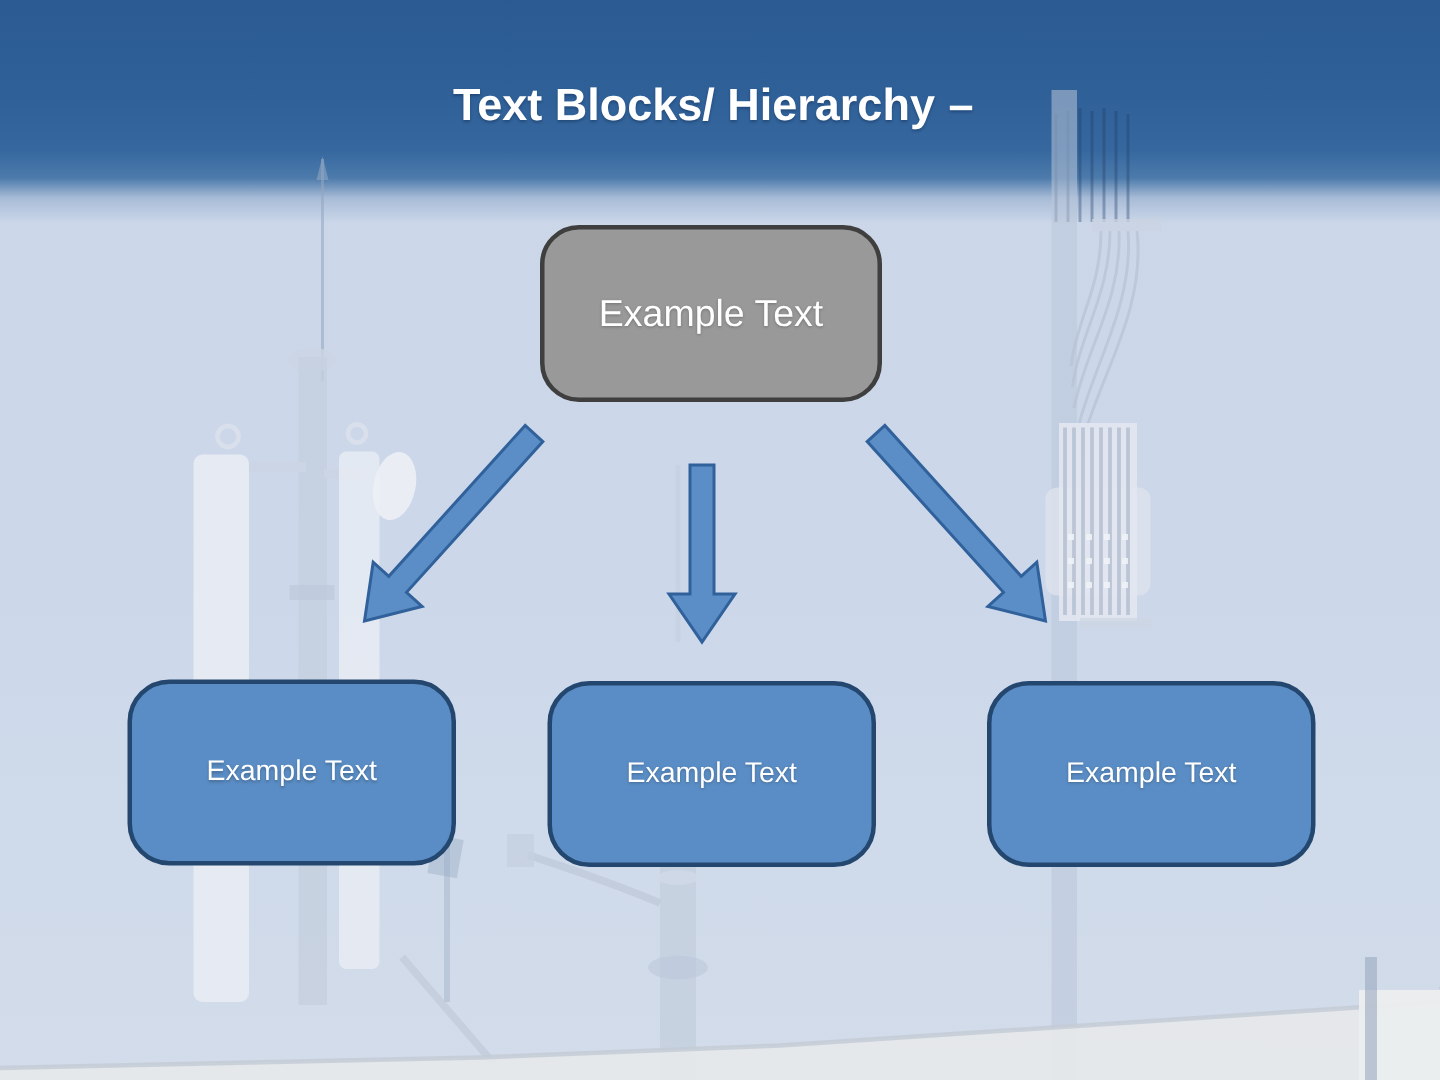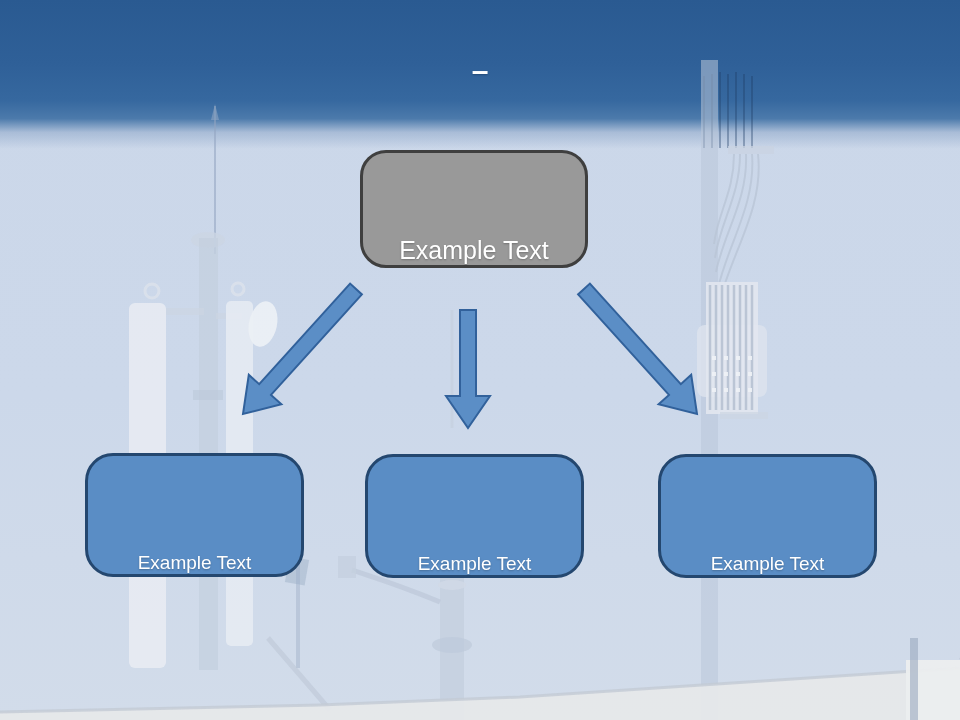--- a/index.html
+++ b/index.html
@@ -29,21 +29,21 @@
   .t-bold{font-weight:700;}
   .t-sep{font-weight:700;margin:0 9px;}
   .t-reg{font-weight:400;}
   
   .photo{position:absolute;left:0;top:0;z-index:3;pointer-events:none;}
   
   .arrows{position:absolute;left:0;top:0;z-index:4;pointer-events:none;}
   .arrow{fill:var(--arrow-fill,#5b8ec6);stroke:var(--arrow-stroke,#31619b);stroke-width:2;}
   .node{
     position:absolute;z-index:5;box-sizing:border-box;
-    display:flex;align-items:flex-end;justify-content:center;
+    display:flex;align-items:center;justify-content:center;
     color:#fff;text-align:center;
   }
   .node-root{
     left:360px;top:150px;width:228px;height:118px;
     background:var(--root-fill,#999999);
     border:3px solid var(--root-border,#3f3f3f);
     border-radius:26px;font-size:25px;
     text-shadow:0 1px 2px rgba(0,0,0,.25);
   }
   .node-child{
@@ -57,20 +57,21 @@
   .node-child-2{left:365px;top:454px;}
   .node-child-3{left:658px;top:454px;}
 </style>
 </head>
 <body>
 
 <div class="slide">
 
   <div class="header">
     <h1 class="title">
+        <span class="t-bold">Text Blocks/ Hierarchy</span>
         <span class="t-sep">–</span>
     </h1>
   </div>
 
   <svg class="photo" width="960" height="720" viewBox="0 0 960 720">
 
     <g opacity="0.8">
       <line x1="215" y1="106" x2="215" y2="254" stroke="#93a6c0" stroke-width="2" opacity="0.7"></line>
       <polygon points="211,120 219,120 215,104" fill="#9fb0c8" opacity="0.6"></polygon>
       <ellipse cx="208" cy="240" rx="17" ry="8" fill="#ccd5e2" opacity="0.8"></ellipse>

